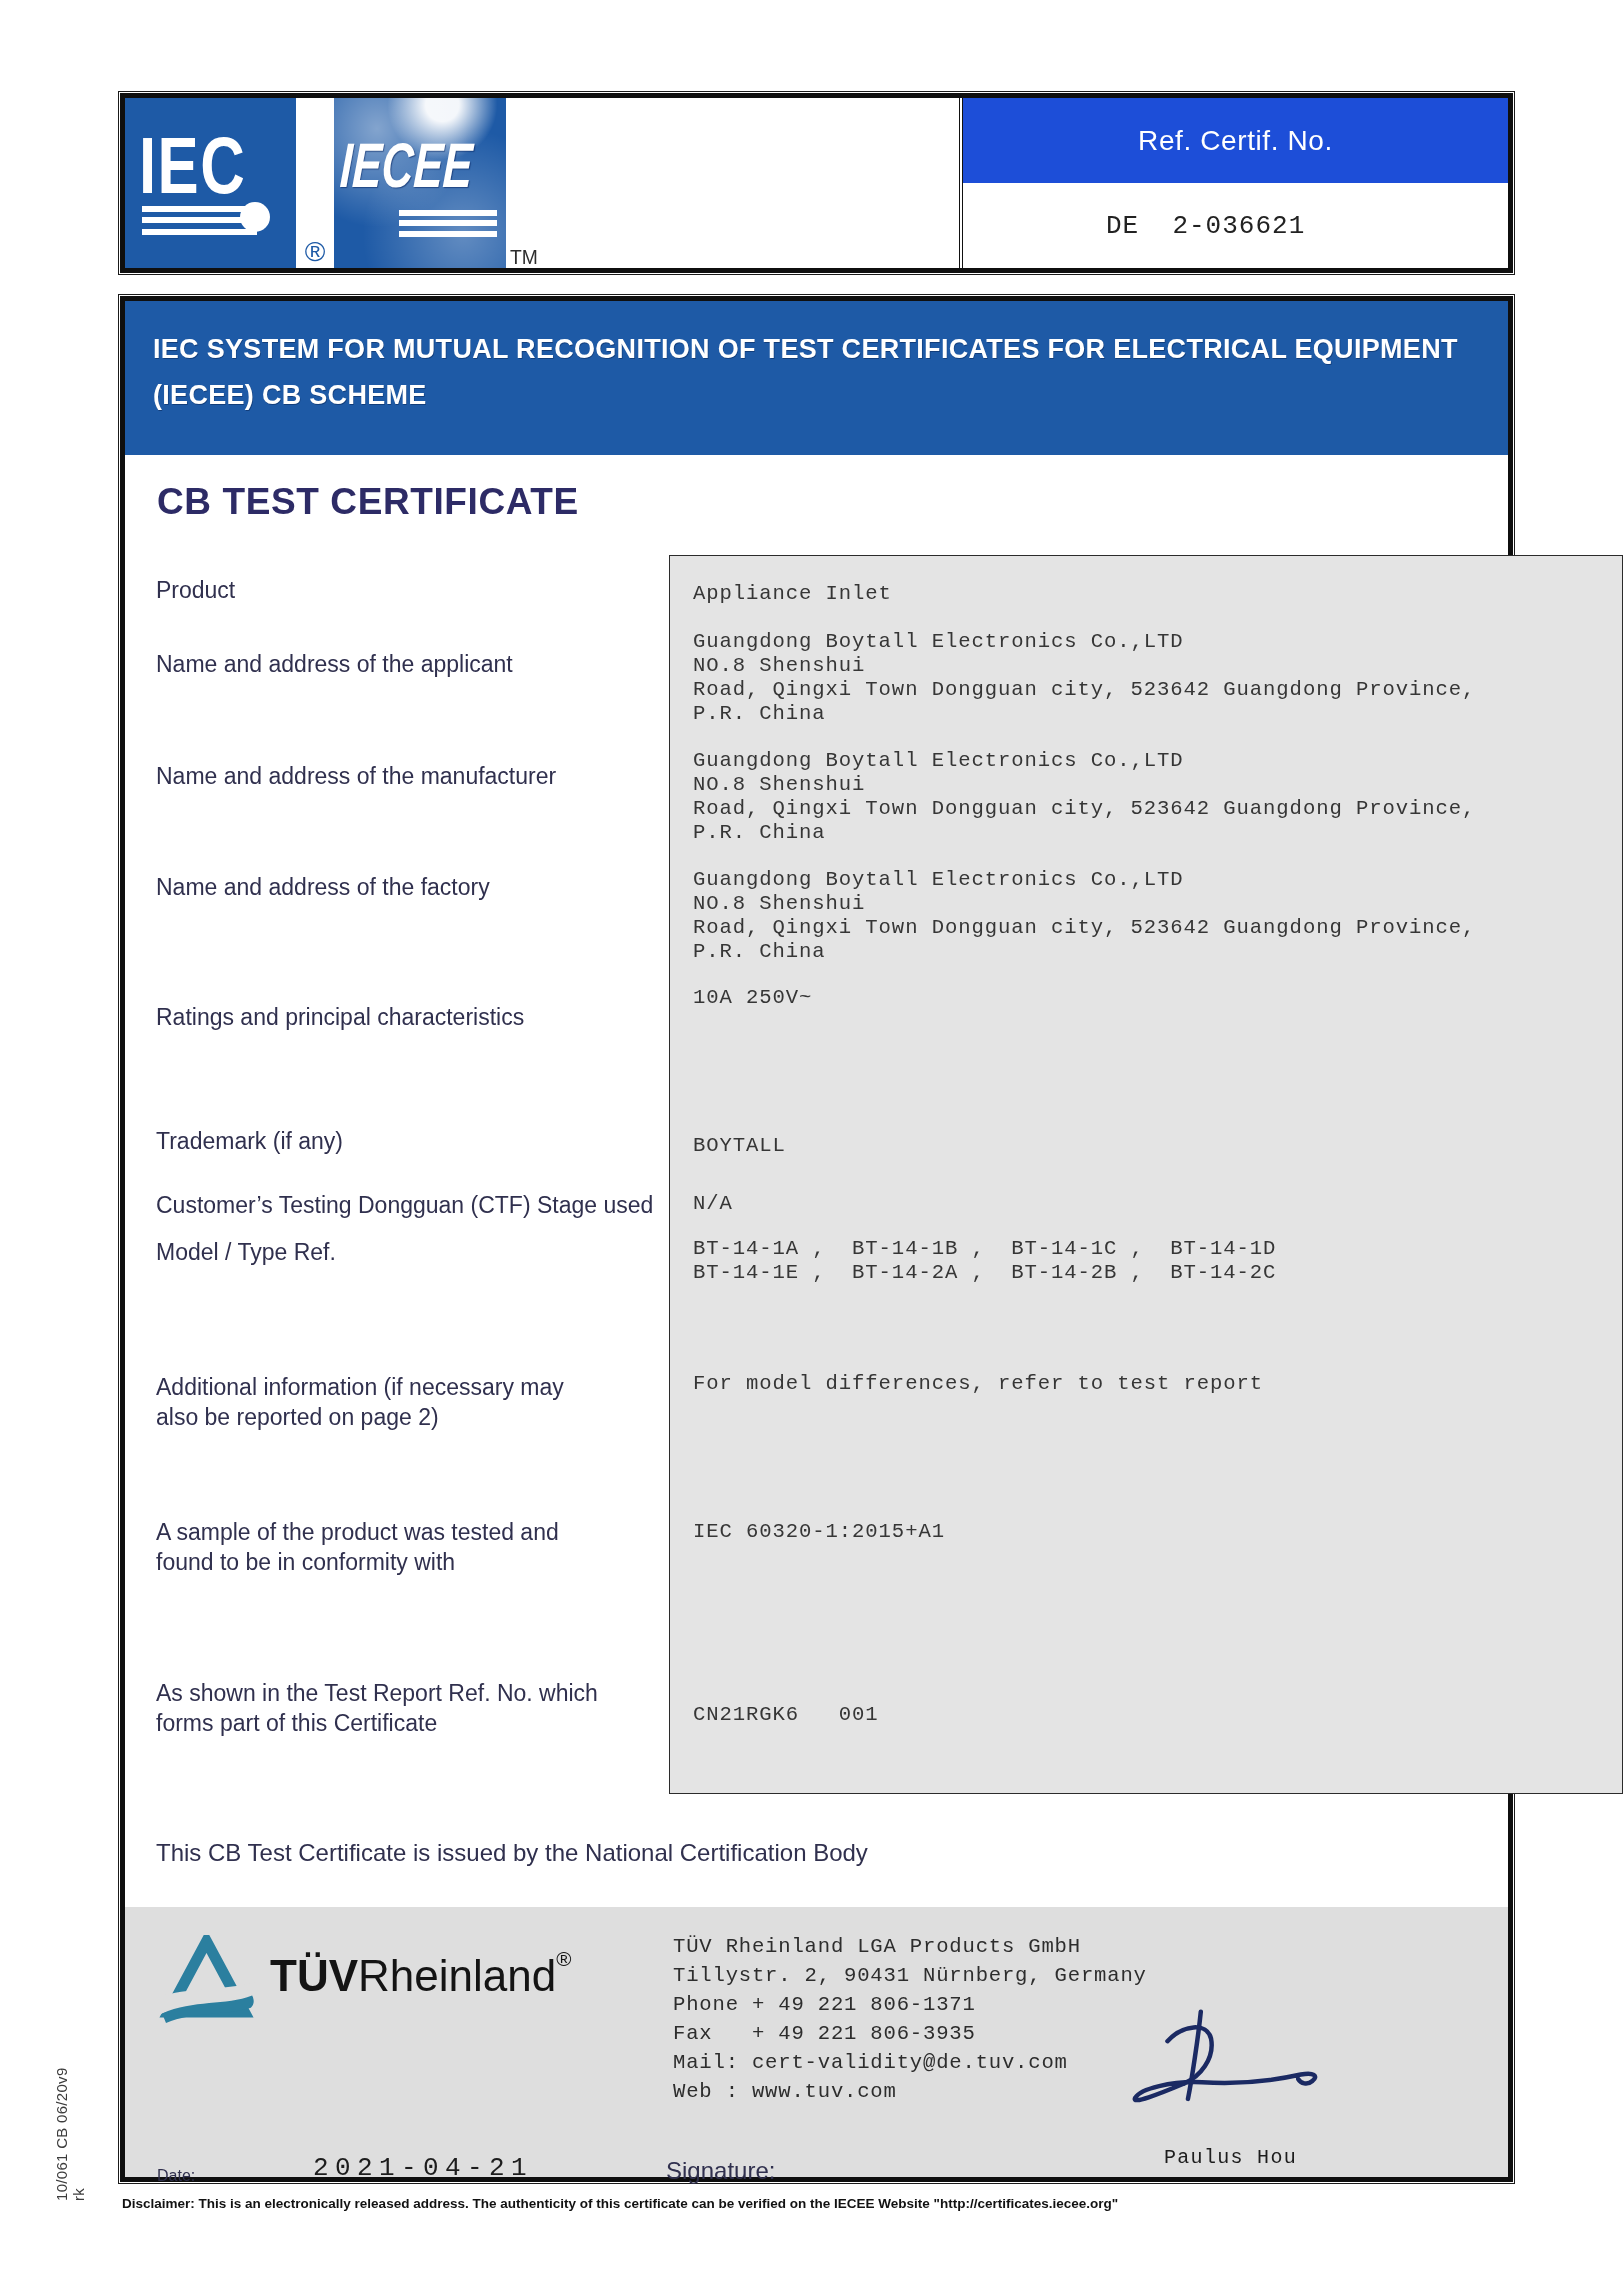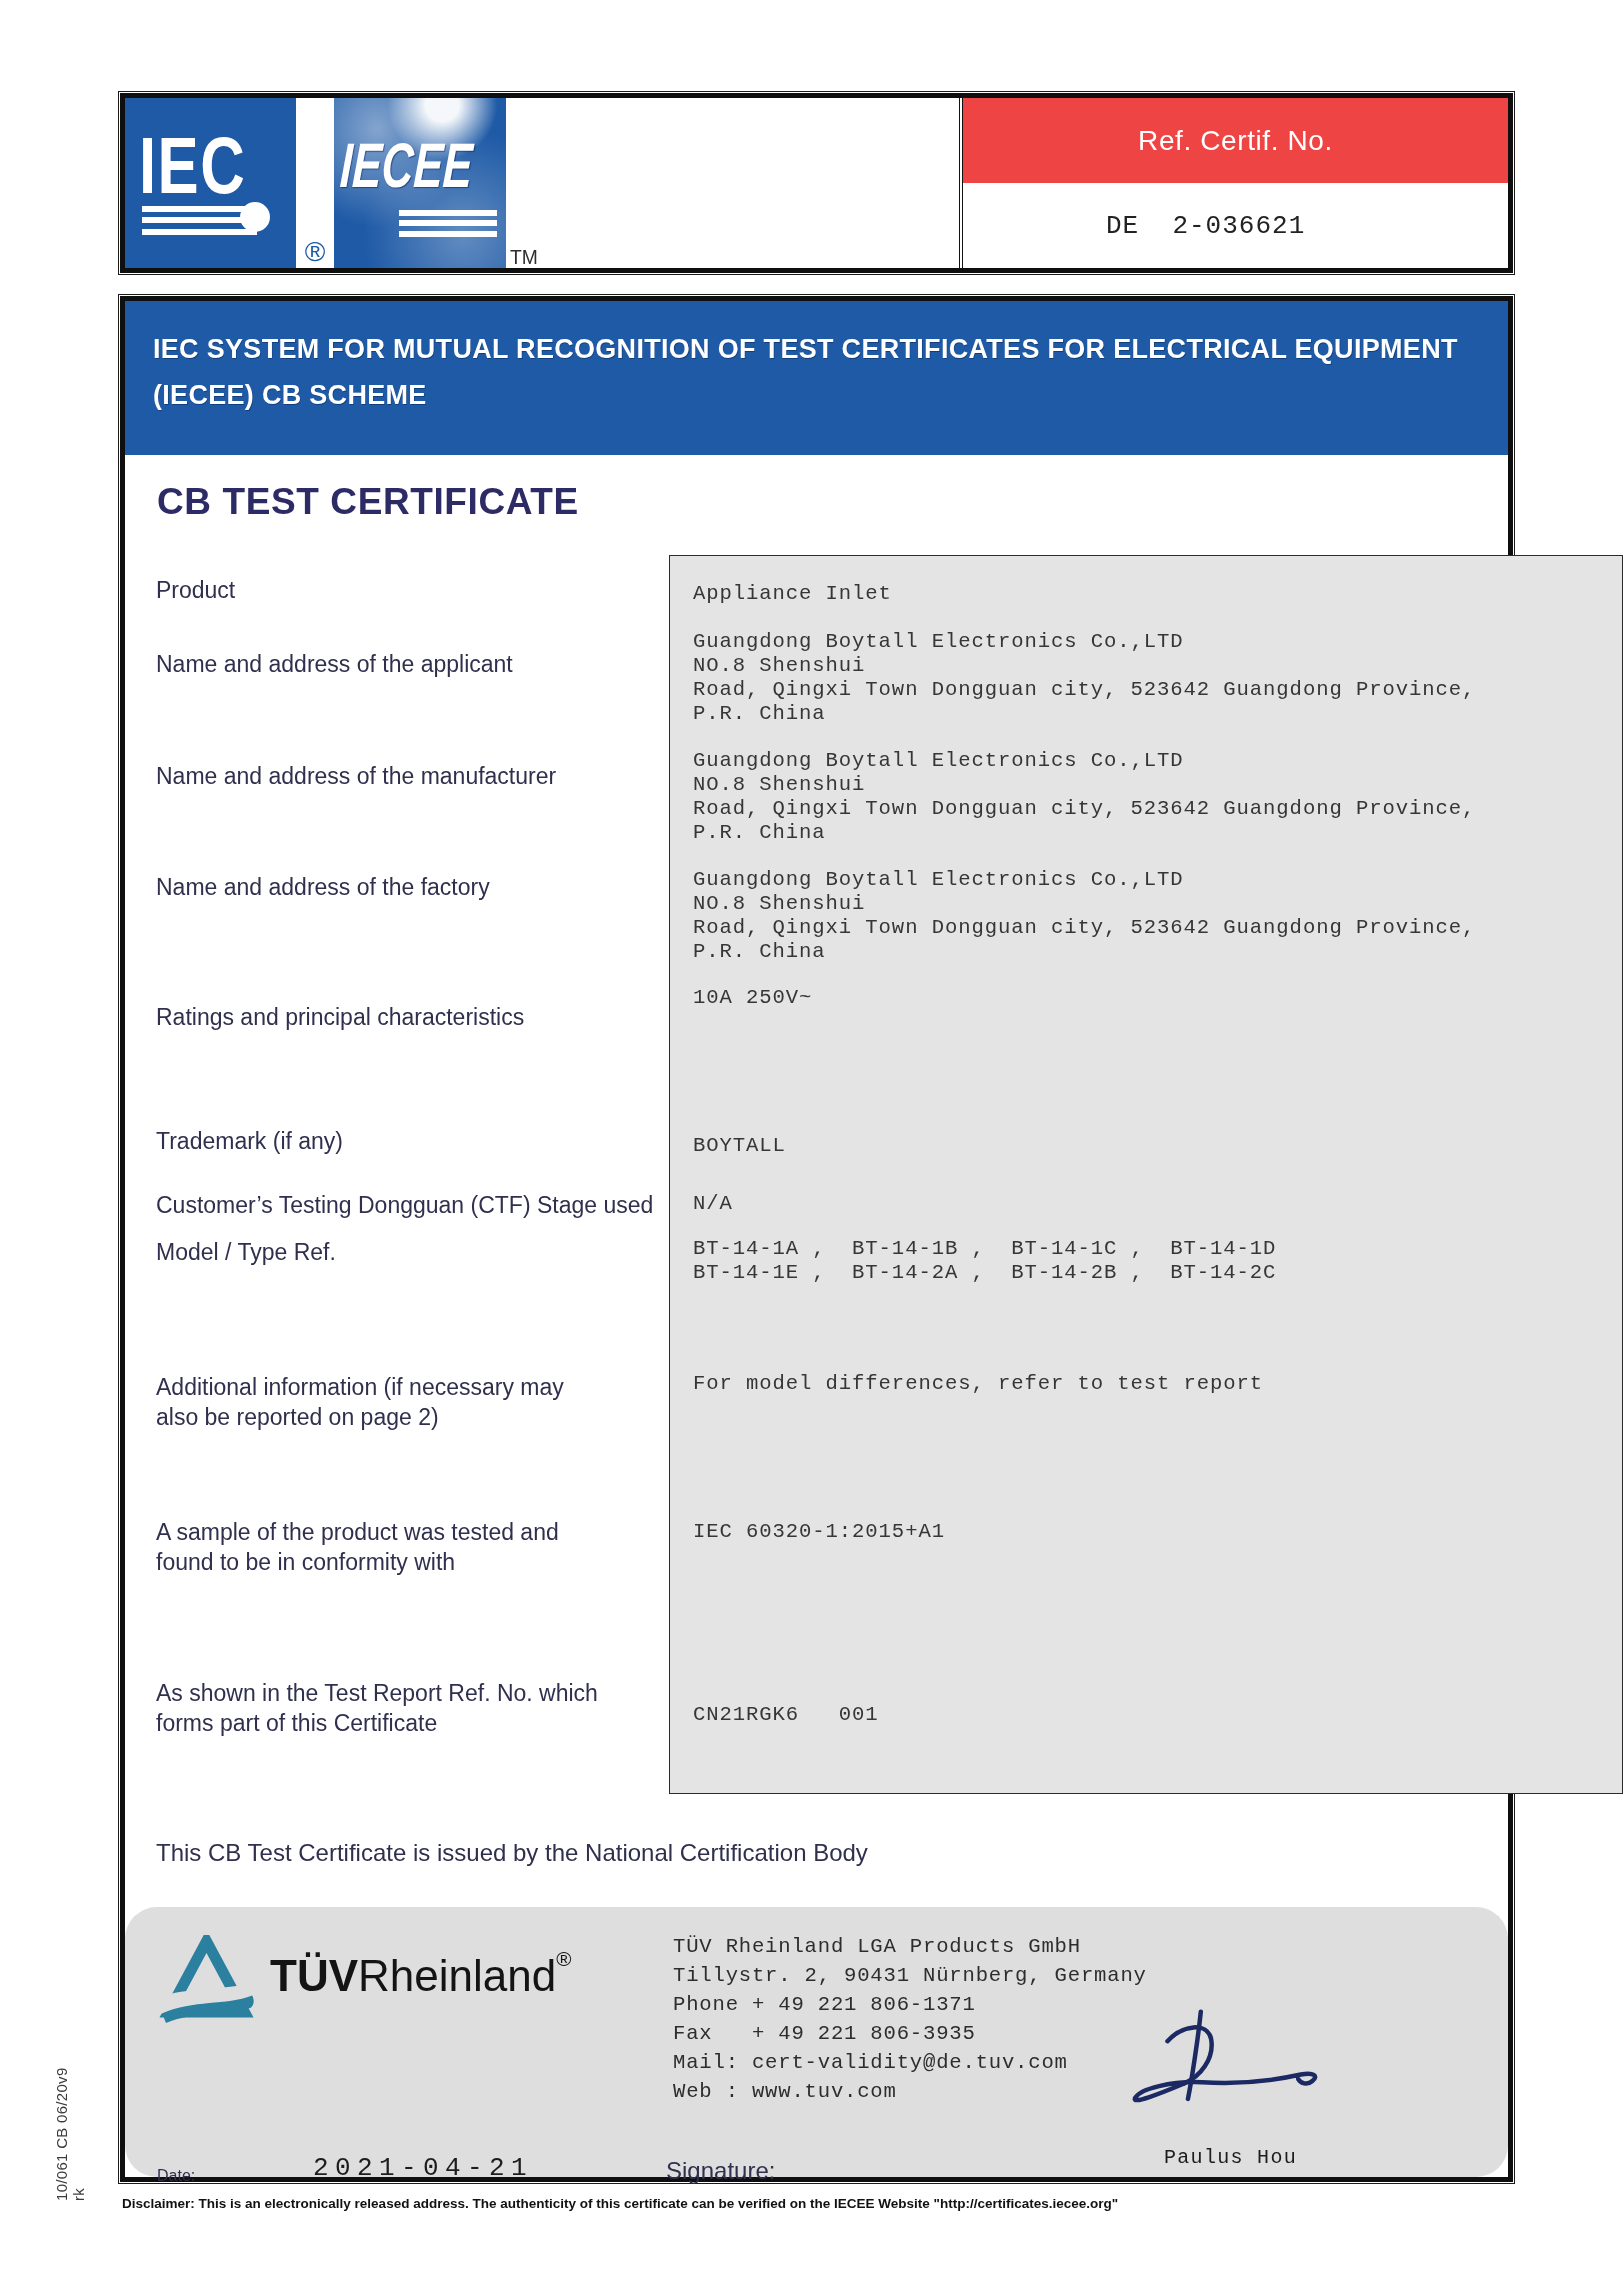--- a/index.html
+++ b/index.html
@@ -26,41 +26,41 @@
                   radial-gradient(ellipse at 25% 18%, rgba(255,255,255,.45), rgba(255,255,255,0) 50%),
                   radial-gradient(ellipse at 75% 80%, rgba(255,255,255,.30), rgba(255,255,255,0) 55%); }
   .iecee-word { position:absolute; top:31px; left:7.7px; color:#fff; font-style:italic; font-weight:bold;
                 font-size:63px; transform:scaleX(.70) skewX(-4deg); transform-origin:left top;
                 text-shadow:1.3px 1.3px 1.3px rgba(0,30,90,.55); }
   .iecee-bars { position:absolute; right:9px; bottom:27px; width:98px; }
   .iecee-bars i { display:block; height:5.8px; background:#fff; margin-bottom:4.5px; }
   .tm-mark { position:absolute; left:385px; bottom:-1.3px; color:#2e2e2e; font-size:19.3px; }
   .ref-cell { position:absolute; top:0; right:0; bottom:0; left:834px; border-left:4.5px double #111;
               display:flex; flex-direction:column; }
-  .ref-head { height:85px; background:#ef4444; color:#fff; font-size:28px;
+  .ref-head { height:85px; background:#1d4ed8; color:#fff; font-size:28px;
               display:flex; align-items:center; justify-content:center; letter-spacing:0.6px; }
   .ref-val { flex:1; display:flex; align-items:center; padding-left:143px; font-size:26px;
              letter-spacing:1px; color:#222; white-space:pre-wrap; }
 
   
   .main { position:absolute; left:120px; top:296px; width:1393px; height:1886px;
           border:5.1px solid #0f0f0f; outline:1.9px solid #1a1a1a; outline-offset:1.9px; background:#fff; }
   .banner { height:154px; background:#1e5aa6; color:#fff; font-weight:bold; font-size:27px;
             line-height:46px; padding:24.5px 19.3px 0 28px; white-space:pre-line; letter-spacing:0.3px;
             text-shadow:0.6px 0.6px 0 rgba(0,20,60,.4); }
   .title { position:absolute; left:32px; top:180px; margin:0; font-size:37px; color:#2d2b66; letter-spacing:0.6px; }
   .lbl { position:absolute; left:31px; width:541px; font-size:23px; color:#30304e; line-height:30px; white-space:pre-line; }
   .valbox { position:absolute; left:544px; top:254px; width:954px; height:1239px;
             background:#e4e4e4; border:1.9px solid #2b2b2b; }
   .val { position:absolute; left:23px; right:10.3px; font-family:"Liberation Mono","DejaVu Sans Mono",monospace;
          font-size:20.6px; line-height:24px; letter-spacing:0.9px; color:#363636; white-space:pre-wrap; }
   .issued { position:absolute; left:31px; top:1538px; font-size:24px; color:#30304e; }
 
   
-  .panel { position:absolute; left:0; right:0; bottom:0; top:1606px; background:#dedede;border-radius:32px; }
+  .panel { position:absolute; left:0; right:0; bottom:0; top:1606px; background:#dedede; }
   .tuv-logo-svg { position:absolute; left:33px; top:28px; }
   .tuv-text { position:absolute; left:145px; top:40px; font-size:44px; color:#141414; letter-spacing:0; }
   .tuv-text .b { font-weight:bold; }
   .tuv-text sup { font-size:20.6px; vertical-align:24.5px; }
   .contact { position:absolute; left:548px; top:24.5px; font-size:20.6px; line-height:29px;
              letter-spacing:0.8px; color:#2d2d2d; white-space:pre-wrap; }
   .sig-svg { position:absolute; left:1001px; top:97px; }
   .signatory { position:absolute; left:1039px; top:239px; font-size:20px; letter-spacing:1.3px; color:#1d1d1d; }
   .date-label { position:absolute; left:32px; top:260px; font-size:16px; color:#30304e; }
   .date-value { position:absolute; left:188px; top:246px; font-size:26px; letter-spacing:6.4px; color:#1d1d1d; }

